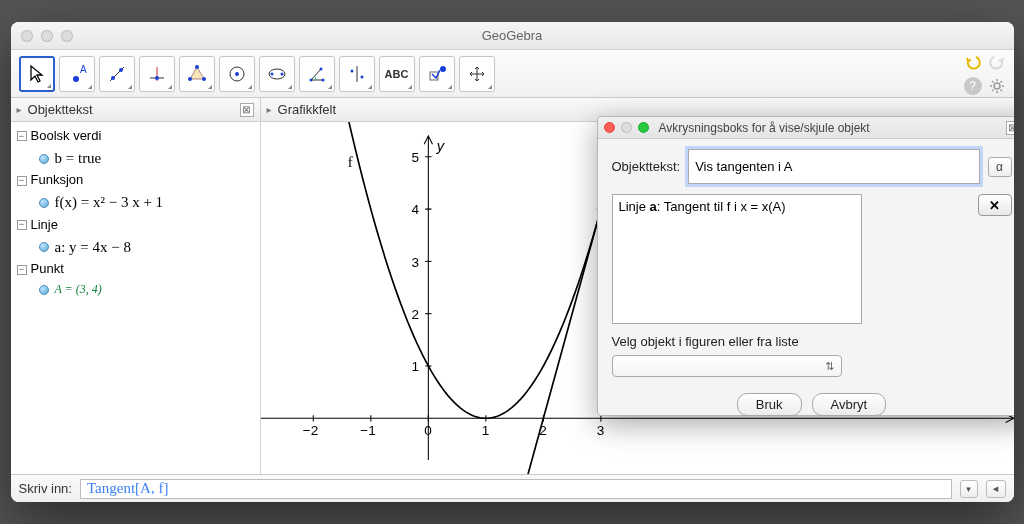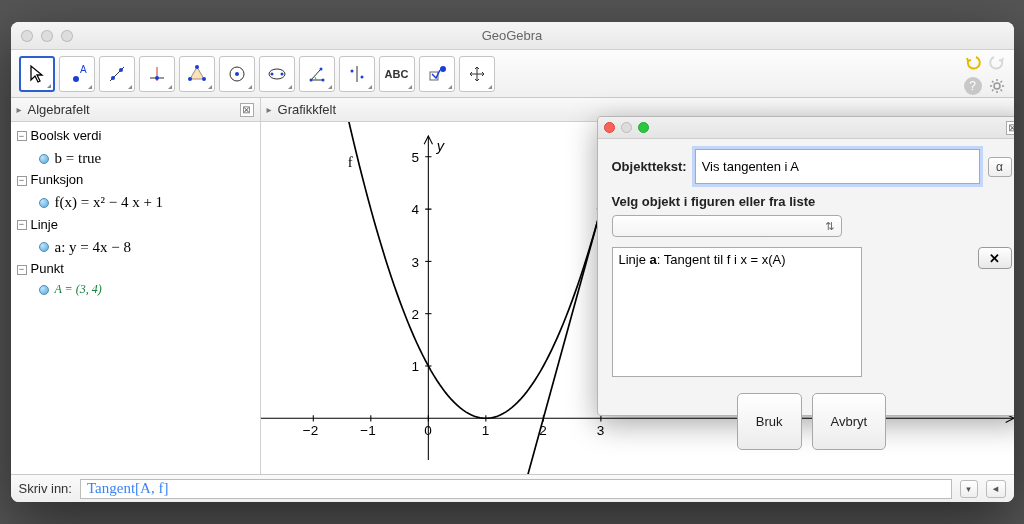--- a/index.html
+++ b/index.html
@@ -46,29 +46,29 @@
   .dialog { position:absolute; left:586px; top:94px; width:430px; height:300px; background:#f4f4f4; border:1px solid #b5b5b5; border-radius:4px; box-shadow: 0 8px 30px rgba(0,0,0,0.35);}
   .dlgtitle { height:22px; background:linear-gradient(#f0f0f0,#e4e4e4); border-bottom:1px solid #ccc; border-radius:4px 4px 0 0; display:flex; align-items:center; padding:0 6px; font-size:12px; color:#444;}
   .dlgtitle .dots { display:flex; gap:6px; margin-right:10px;}
   .dlgtitle .d { width:11px; height:11px; border-radius:50%;}
   .d.red{background:#ff5f57;border:1px solid #e04439;}
   .d.yel{background:#ddd;border:1px solid #bbb;}
   .d.grn{background:#28c940;border:1px solid #1ea832;}
   .dlgtitle .closebox { margin-left:auto;}
   .dlgbody { padding:10px 14px; display:flex; flex-direction:column; gap:10px;}
   .dlgrow { display:flex; align-items:center; gap:8px;}
-  .dlglabel { color:#222; font-size:13px;font-weight:bold;}
+  .dlglabel { color:#222; font-size:13px;}
   .dlginput { flex:1; height:35px; border:1px solid #aaa; background:#fff; padding:0 6px; font-size:13px; box-shadow: 0 0 0 3px rgba(120,170,255,0.4);}
   .alphabtn { width:24px; height:20px; border:1px solid #aaa; background:linear-gradient(#fff,#eee); border-radius:3px; display:flex; align-items:center; justify-content:center; font-size:12px; cursor:pointer; color:#444;}
   .selectbox { height:22px; border:1px solid #aaa; border-radius:4px; background:linear-gradient(#fff,#f3f3f3); width:230px; display:flex; align-items:center; justify-content:flex-end; padding:0 6px; font-size:11px; color:#666; cursor:pointer;}
   .listbox { width:250px; height:130px; border:1px solid #aaa; background:#fff; padding:4px 6px; font-size:13px; color:#000;}
   .listline b { font-weight: bold;}
   .xbtn { width:34px; height:22px; border:1px solid #999; border-radius:4px; background:linear-gradient(#fff,#e8e8e8); display:flex; align-items:center; justify-content:center; font-weight:bold; cursor:pointer; margin-left:auto;}
   .dlgfoot { display:flex; gap:10px; justify-content:center; padding:6px 0 10px;}
-  .pushbtn { padding:20px 18px; border:1px solid #a8a8a8; border-radius:5px; background:linear-gradient(#fff,#ececec); font-size:13px; cursor:pointer; color:#222;}
+  .pushbtn { padding:3px 18px; border:1px solid #a8a8a8; border-radius:10px; background:linear-gradient(#fff,#ececec); font-size:13px; cursor:pointer; color:#222;}
 </style>
 </head>
 <body>
 
 <div class="window">
   <div class="titlebar">
     <div class="traffic">
       <div class="dot"></div>
       <div class="dot"></div>
       <div class="dot"></div>
@@ -196,39 +196,39 @@
             </svg>
         </div>
       </div>
     </div>
   </div>
 
   <div class="main">
     <div class="algebrapanel">
       <div class="panelhdr">
         <span class="tri">▸</span>
-        <span>Algebrafelt</span>
+        <span>Objekttekst</span>
         <div class="closebox">⊠</div>
       </div>
       <div class="algebralist" id="algebralist">
           <div class="cat">
             <span class="catmark">−</span>
             <span class="catlabel">Boolsk verdi</span>
           </div>
           <div class="item black">
             <span class="bullet"></span>
             <span>b = true</span>
           </div>
           <div class="cat">
             <span class="catmark">−</span>
             <span class="catlabel">Funksjon</span>
           </div>
           <div class="item black">
             <span class="bullet"></span>
-            <span>f(x) = x² − 4 x + 1</span>
+            <span>f(x) = x² − 3 x + 1</span>
           </div>
           <div class="cat">
             <span class="catmark">−</span>
             <span class="catlabel">Linje</span>
           </div>
           <div class="item black">
             <span class="bullet"></span>
             <span>a: y = 4x − 8</span>
           </div>
           <div class="cat">
@@ -294,39 +294,40 @@
     <div class="kbdbtn">◂</div>
   </div>
 
   <div class="dialog">
     <div class="dlgtitle">
       <div class="dots">
         <div class="d red"></div>
         <div class="d yel"></div>
         <div class="d grn"></div>
       </div>
+      <span>Avkrysningsboks for å vise/skjule objekt</span>
       <div class="closebox">⊠</div>
     </div>
     <div class="dlgbody">
       <div class="dlgrow">
         <span class="dlglabel">Objekttekst:</span>
         <input class="dlginput" value="Vis tangenten i A" style="">
         <div class="alphabtn">α</div>
       </div>
-      <div>
-        <div class="dlglabel" style="margin-bottom:6px;">Velg objekt i figuren eller fra liste</div>
-        <div class="selectbox">⇅</div>
-      </div>
       <div style="display:flex; gap:8px; align-items:flex-start;">
         <div class="listbox">
           <div class="listline">
             <span>Linje </span><b>a</b><span>: Tangent til f i x = x(A)</span>
           </div>
         </div>
         <div class="xbtn">✕</div>
       </div>
+      <div>
+        <div class="dlglabel" style="margin-bottom:6px;">Velg objekt i figuren eller fra liste</div>
+        <div class="selectbox">⇅</div>
+      </div>
     </div>
     <div class="dlgfoot">
       <button class="pushbtn">Bruk</button>
       <button class="pushbtn">Avbryt</button>
     </div>
   </div>
 </div>
 
 </body></html>

